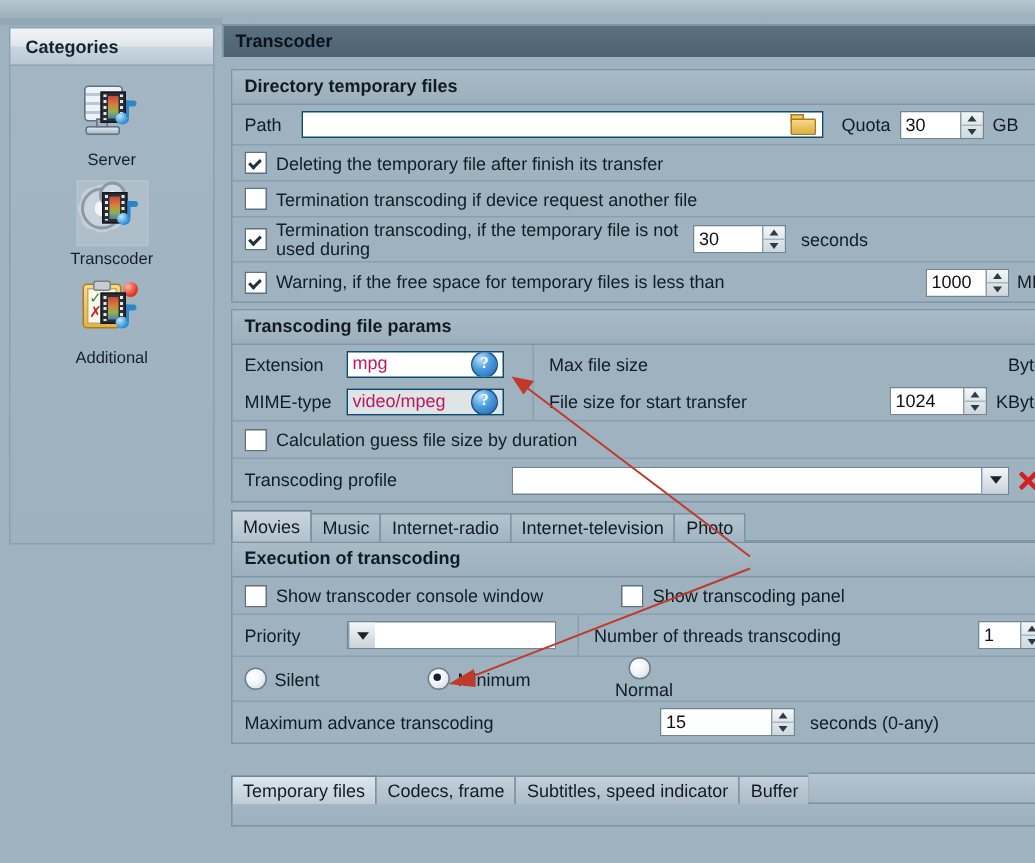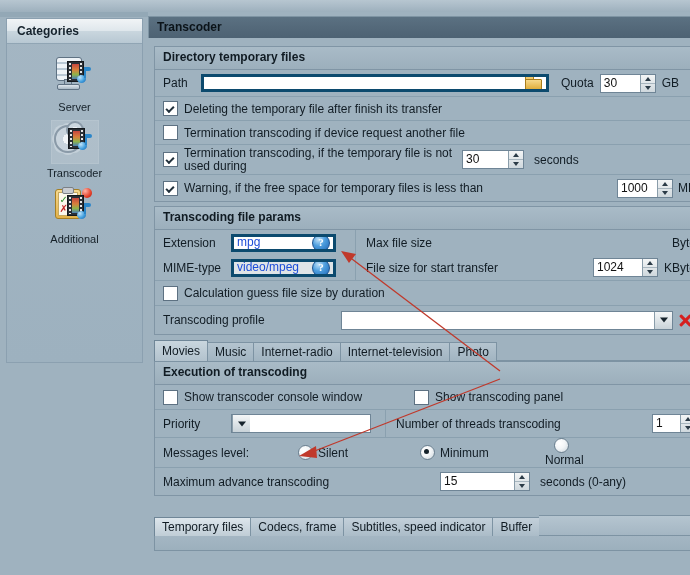--- a/index.html
+++ b/index.html
@@ -50,22 +50,22 @@
     font-size:12px;color:#101b23;
     background:linear-gradient(to bottom,#a9bbc7 0%,#9cafbc 100%);
     border-bottom:1px solid #8095a5;}
   .row{display:flex;align-items:center;min-height:24px;
     border-bottom:1px solid #8aa0af;padding:0 0 0 8px;box-sizing:border-box;}
   .row:last-child{border-bottom:none;}
   .row.tall{min-height:30px;}
   .lbl{font-size:12px;color:#111c24;white-space:nowrap;}
 
   
-  .tinput{background:#ffffff;border:3px solid #0c4a6e;height:18px;
-    box-sizing:border-box;font-size:12px;color:#1d4ed8;padding:0 3px;
+  .tinput{background:#ffffff;border:1px solid #0c4a6e;height:18px;
+    box-sizing:border-box;font-size:12px;color:#be185d;padding:0 3px;
     line-height:17px;font-family:inherit;overflow:hidden;white-space:nowrap;}
   .tinput.gray{background:#dfe4e7;}
 
   
   .spin{display:inline-flex;align-items:stretch;border:1px solid #6f8596;
     height:19px;background:#fff;box-sizing:border-box;}
   .spin .val{flex:1;padding:0 3px;line-height:17px;font-size:12px;color:#111;
     background:#fff;overflow:hidden;white-space:nowrap;}
   .spin .btns{width:14px;display:flex;flex-direction:column;
     border-left:1px solid #8a9daa;
@@ -440,21 +440,20 @@
                 <span class="btns">
                     <i></i>
                     <i></i>
                   </span>
               </span>
             </div>
           </div>
         </div>
 
         <div class="row" style="min-height:24px;">
-          <span class="lbl" style="width:135px;">Messages level:</span>
           <span style="display:inline-flex;align-items:center;width:122px;">
             <span class="rd"></span>
             <span class="lbl">Silent</span>
           </span>
           <span style="display:inline-flex;align-items:center;width:125px;">
             <span class="rd on"></span>
             <span class="lbl">Minimum</span>
           </span>
           <span style="display:inline-flex;align-items:center;flex-direction:column;">
             <span class="rd"></span>

